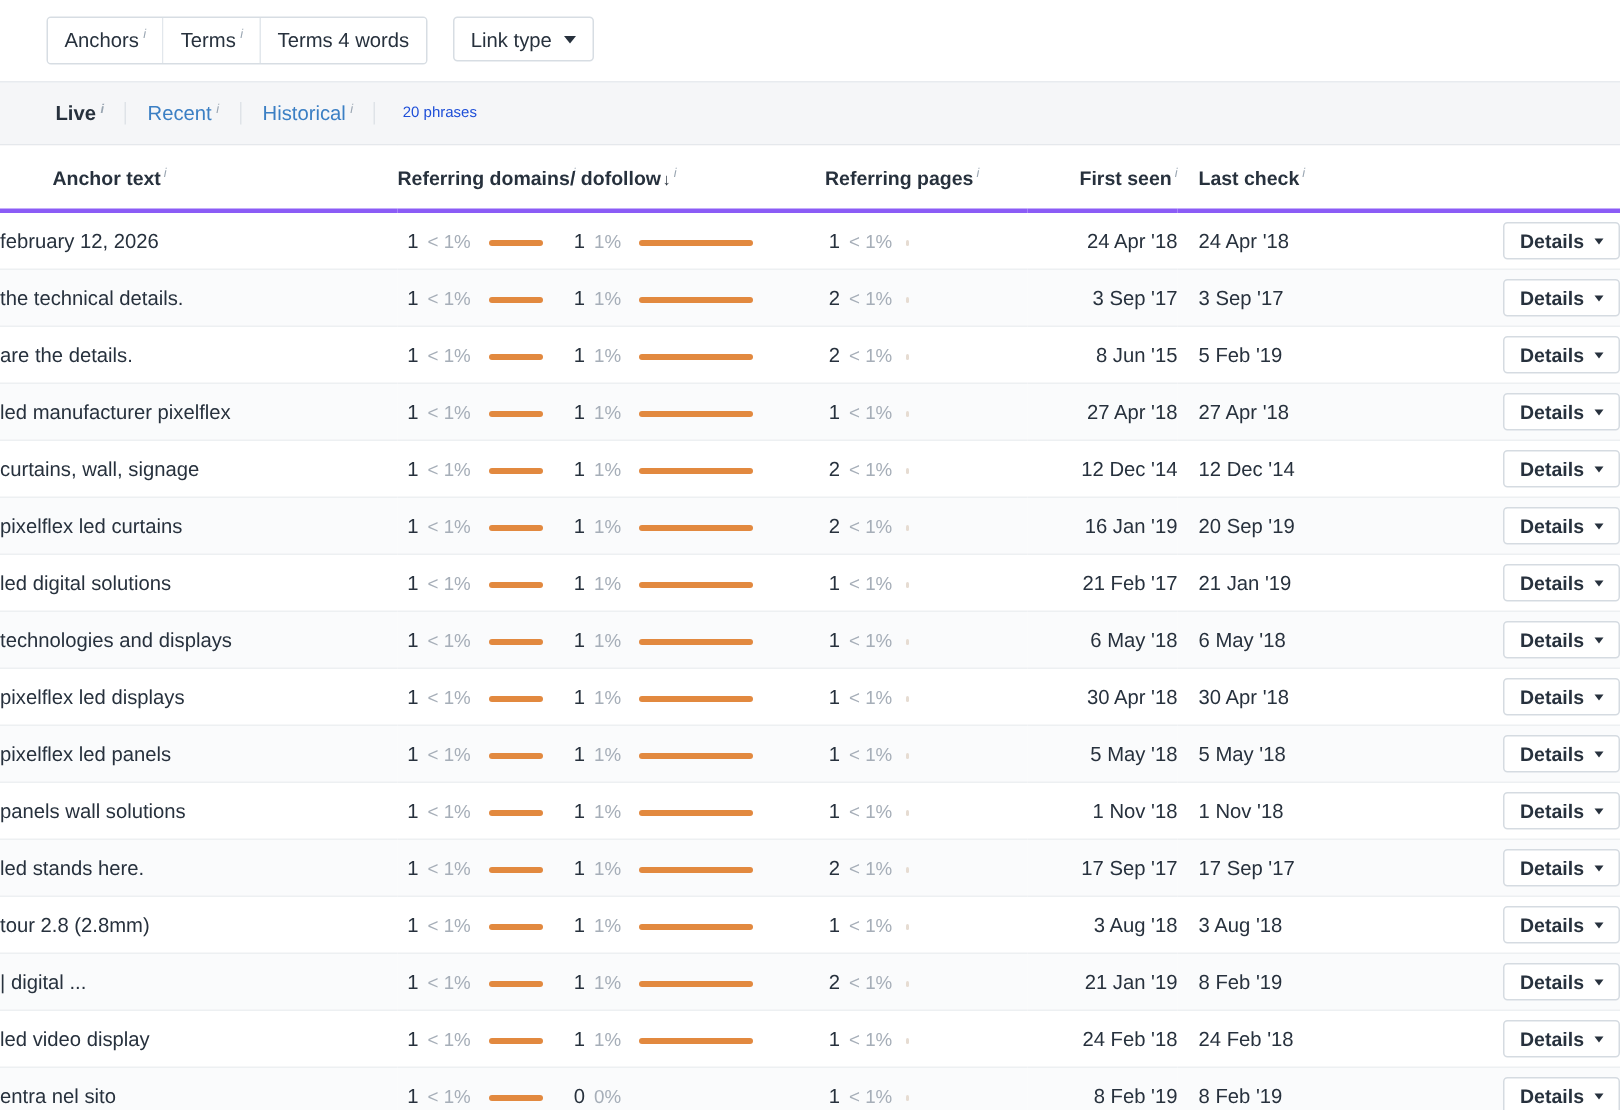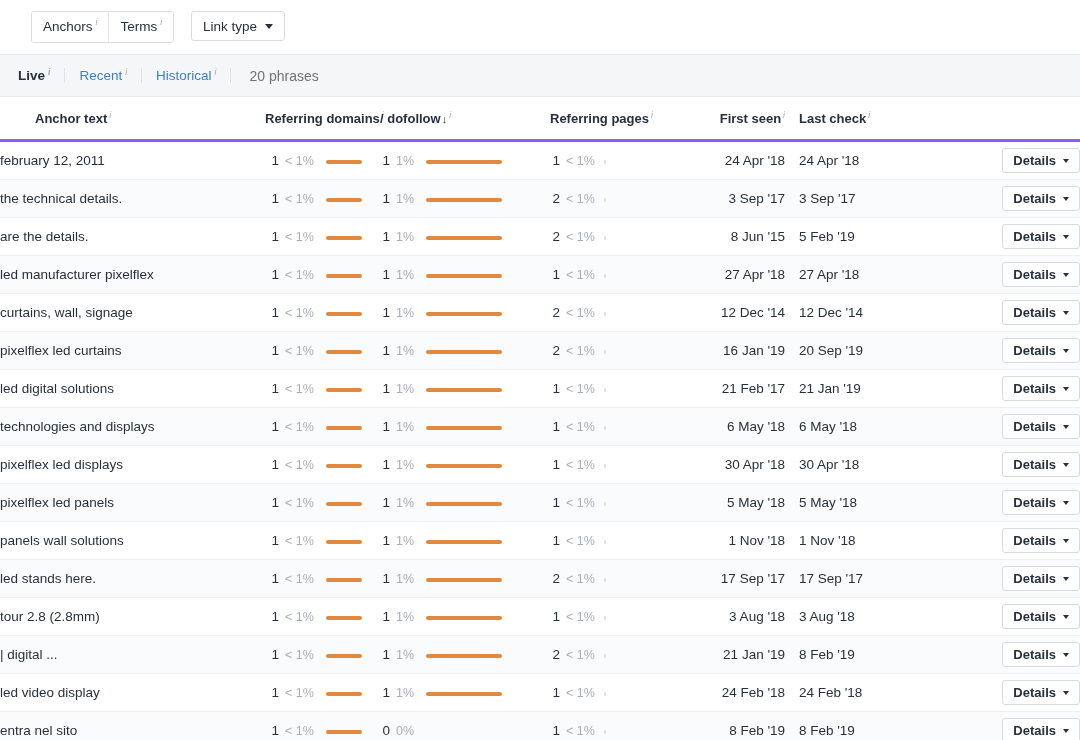--- a/index.html
+++ b/index.html
@@ -124,41 +124,41 @@
   }
 
   
   .subbar {
     height: 43px;
     background: #f5f6f8;
     border-top: 1px solid #e8ebef;
     border-bottom: 1px solid #e5e8ec;
     display: flex;
     align-items: center;
-    padding-left: 18px;
+    padding-left: 37px;
     box-sizing: border-box;
   }
   .subtab {
     font-size: 13.5px;
     padding-right: 14px;
     margin-right: 14px;
     border-right: 1px solid #dfe3e8;
     display: flex;
     align-items: flex-start;
     cursor: pointer;
     line-height: 1.15;
   }
   .subtab.active { color: #27313d; font-weight: bold; cursor: default; }
   .subtab.link { color: #3b7fc4; }
   .subtab .sup {
     font-size: 8.5px; color: #9aa6b2; margin-left: 3px; font-style: italic;
   }
   .phrases {
-    font-size: 14px;
-    color: #737373;
+    font-size: 10px;
+    color: #1d4ed8;
     margin-left: 4px;
     text-align: center;
   }
 
   
   table.grid {
     width: 1080px;
     border-collapse: collapse;
     table-layout: fixed;
   }
@@ -241,20 +241,23 @@
 
   <div class="toolbar">
     <div class="tabgroup" id="tabgroup">
         <div class="tab">
           <span>Anchors</span>
           <span class="sup">i</span>
         </div>
         <div class="tab">
           <span>Terms</span>
           <span class="sup">i</span>
+        </div>
+        <div class="tab">
+          <span>Terms 4 words</span>
         </div>
       </div>
 
     <div class="linktype">
       <span>Link type</span>
       <span class="caret"></span>
     </div>
 
   </div>
 
@@ -304,21 +307,21 @@
           <span>First seen</span><span class="sup">i</span>
         </th>
         <th style="text-align:left;padding-left:14px">
           <span>Last check</span><span class="sup">i</span>
         </th>
         <th></th>
       </tr>
     </thead>
     <tbody id="tbody">
         <tr class="row">
-          <td class="c-anchor"><span>february 12, 2011</span></td>
+          <td class="c-anchor"><span>february 12, 2026</span></td>
           <td><span class="num" style="display:inline-block;width:14px;text-align:right">1</span><span class="pct">&lt; 1%</span><span class="bar" style="width:36px;margin-left:12px"></span></td>
           <td><span class="num" style="display:inline-block;width:10px;text-align:right">1</span><span class="pct">1%</span><span class="bar" style="width:76px;margin-left:12px"></span></td>
           <td><span class="num" style="display:inline-block;width:10px;text-align:right">1</span><span class="pct">&lt; 1%</span><span class="tick" style="margin-left:9px"></span></td>
           <td class="date"><span>24 Apr '18</span></td>
           <td class="date" style="text-align:left;padding-left:14px"><span>24 Apr '18</span></td>
           <td class="details-cell"><button class="details-btn">
               <span>Details</span>
               <span class="caret"></span>
             </button></td>
         </tr>

